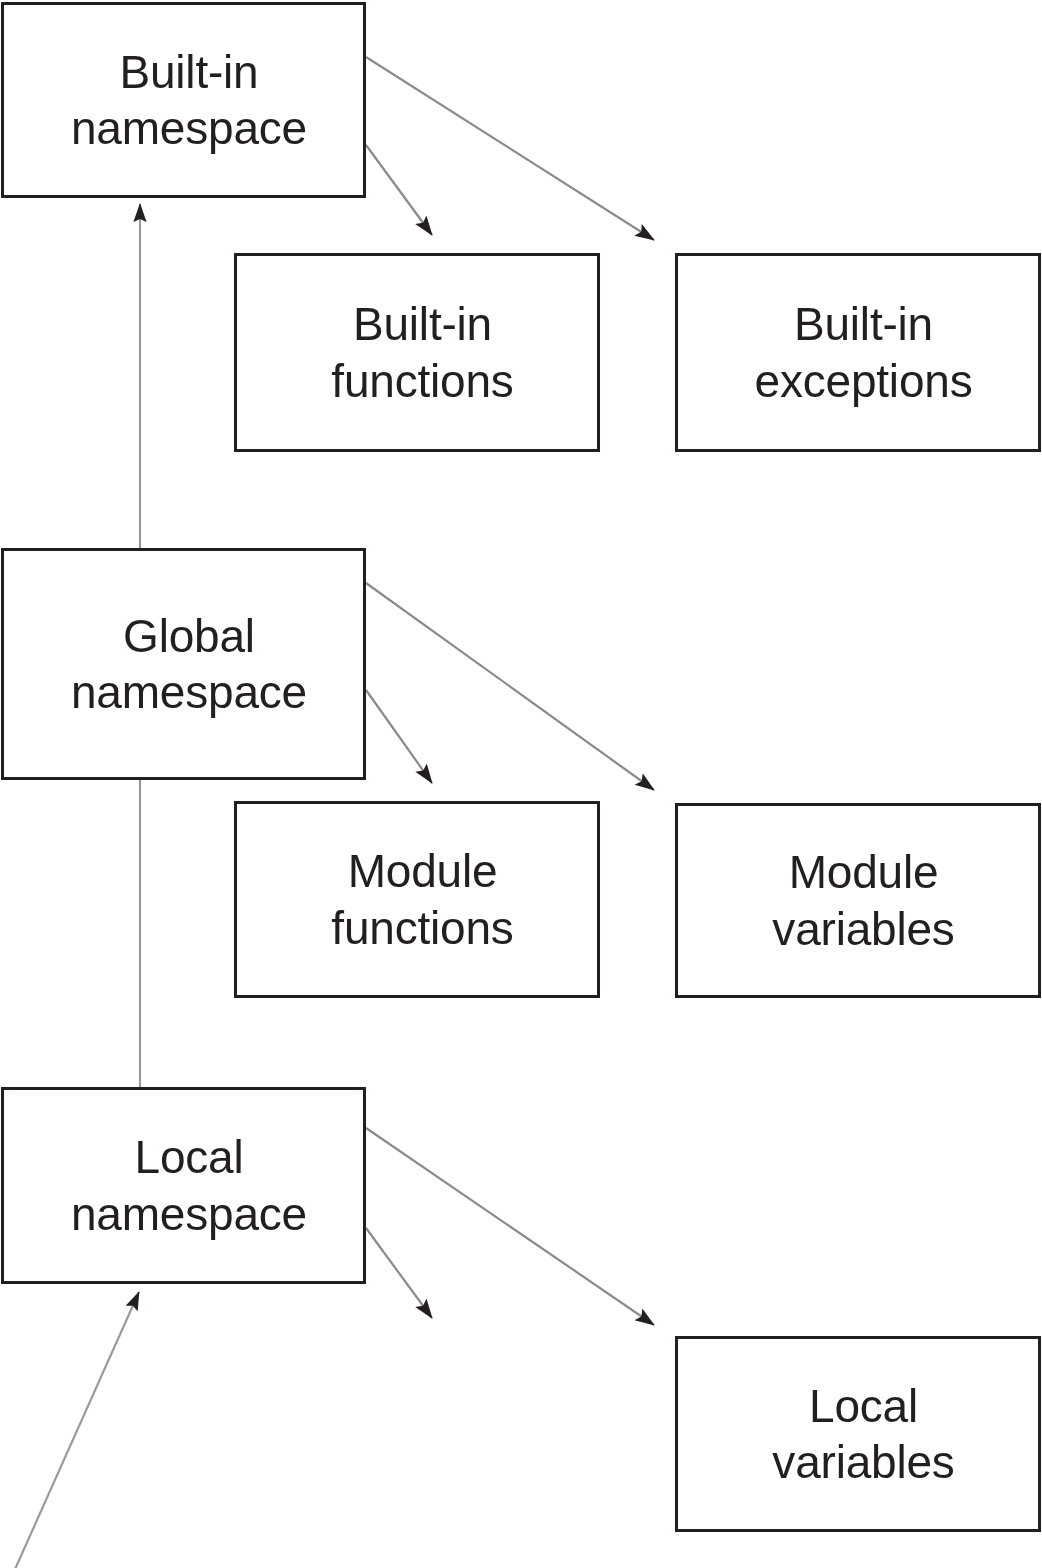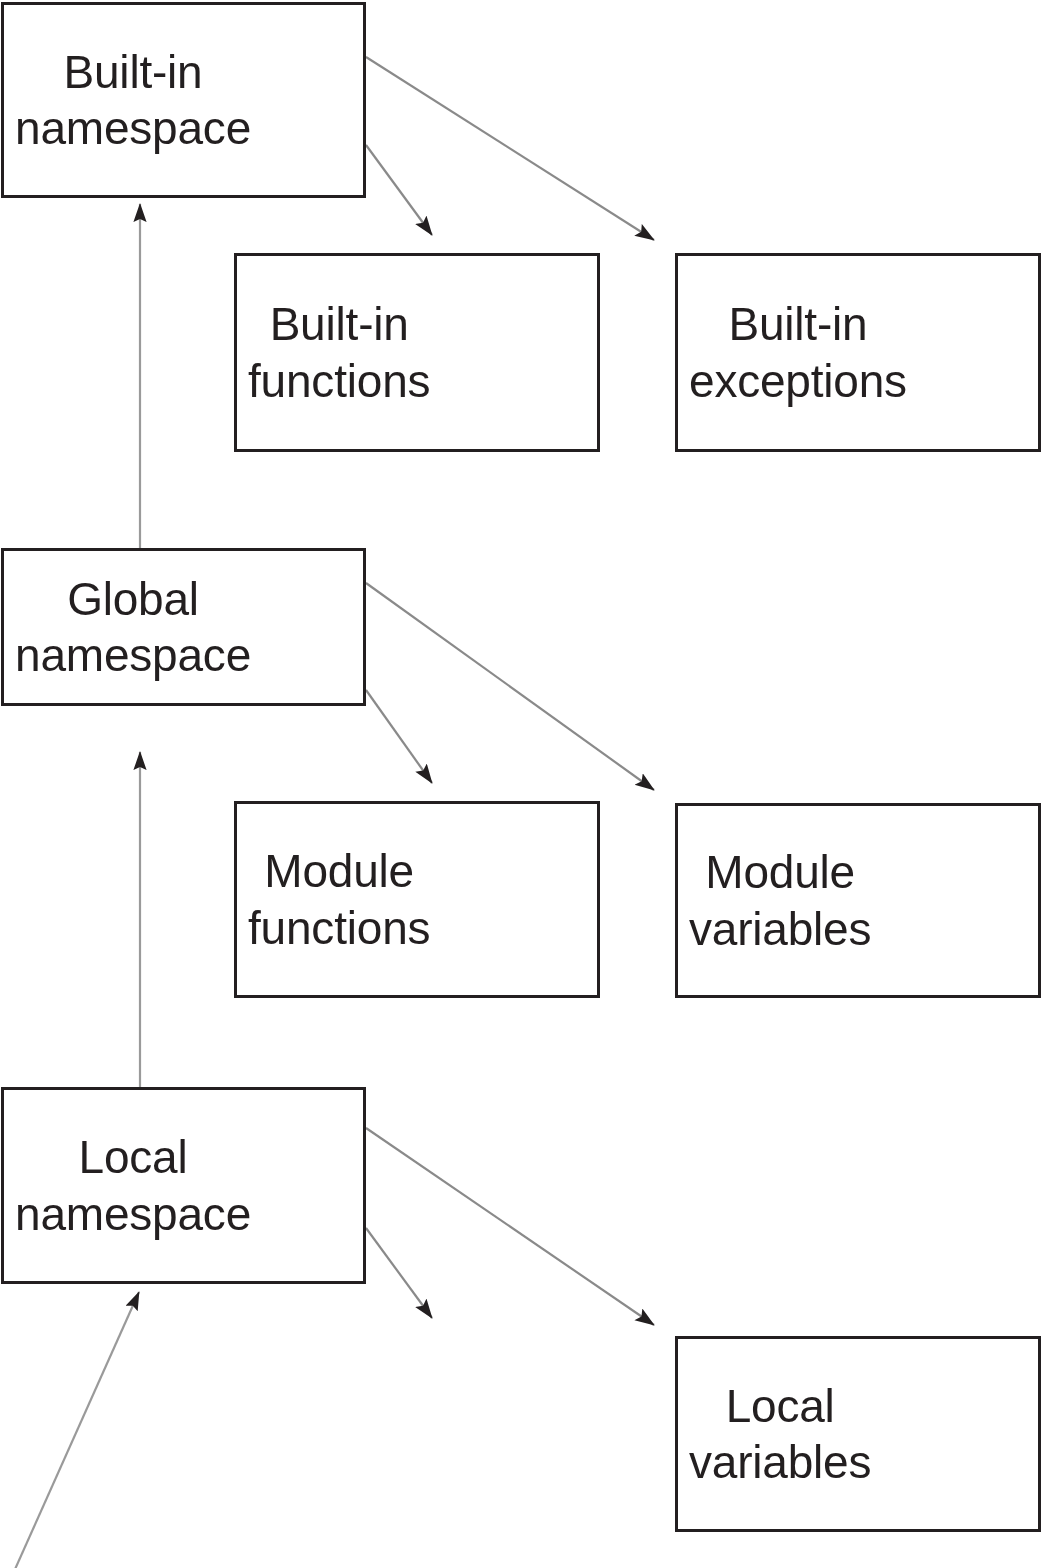--- a/index.html
+++ b/index.html
@@ -26,20 +26,21 @@
     height: 1568px;
     pointer-events: none;
   }
   .node-box {
     position: absolute;
     box-sizing: border-box;
     background: #ffffff;
     border: 3px solid #231f20;
     display: flex;
     align-items: center;
+    justify-content: center;
     z-index: 2;
     padding-left: 11px;
   }
   .node-label {
     text-align: center;
     color: #231f20;
     font-size: 46px;
     line-height: 1.22;
     letter-spacing: -0.2px;
     white-space: pre-line;
@@ -88,21 +89,21 @@
   <div class="node-box" style="left:234px; top:253px; width:366px; height:199px;">
     <div class="node-label">Built-in
 functions</div>
   </div>
 
   <div class="node-box" style="left:675px; top:253px; width:366px; height:199px;">
     <div class="node-label">Built-in
 exceptions</div>
   </div>
 
-  <div class="node-box" style="left:1px; top:548px; width:365px; height:158px;">
+  <div class="node-box" style="left:1px; top:548px; width:365px; height:232px;">
     <div class="node-label">Global
 namespace</div>
   </div>
 
   <div class="node-box" style="left:234px; top:801px; width:366px; height:197px;">
     <div class="node-label">Module
 functions</div>
   </div>
 
   <div class="node-box" style="left:675px; top:803px; width:366px; height:195px;">

